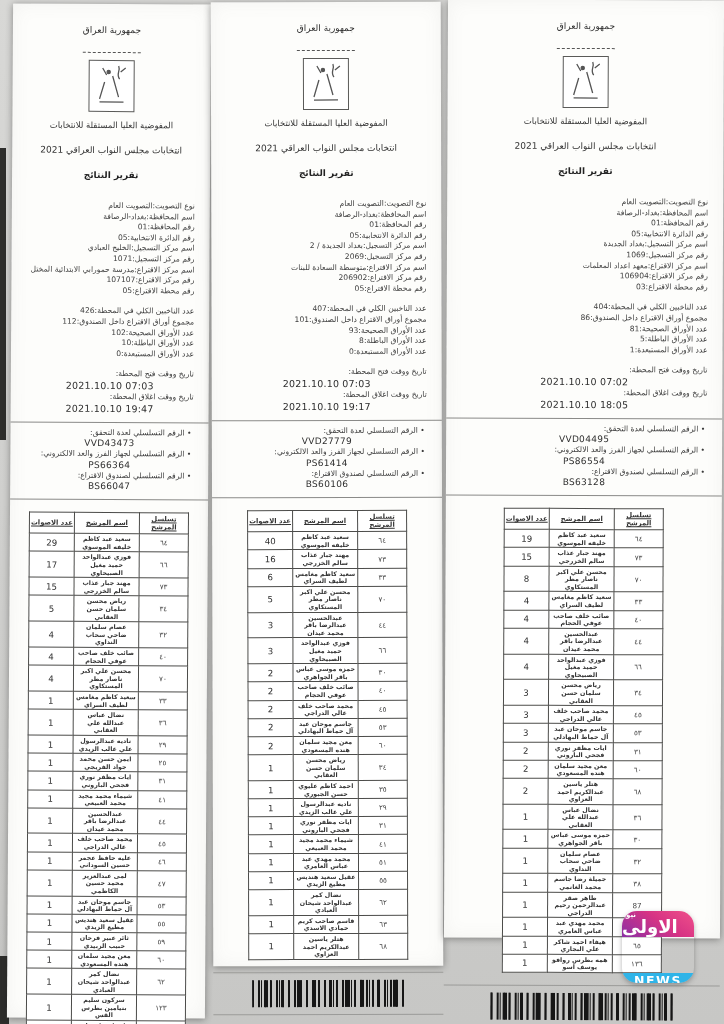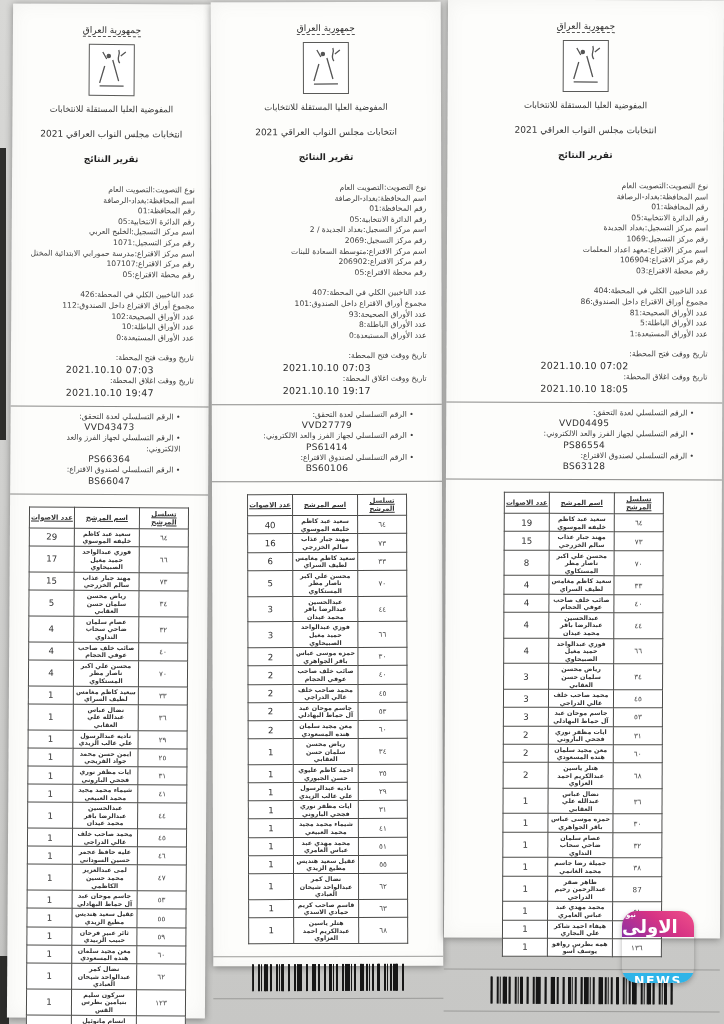--- a/index.html
+++ b/index.html
@@ -10,35 +10,35 @@
   .edge1{left:0;top:148px;width:6px;height:292px;}
   .edge2{left:0;top:956px;width:9px;height:68px;}
 
   .strip{position:absolute;background:#fdfdfb;color:#3b3b3b;direction:rtl;
          box-shadow:0 1px 7px rgba(30,30,30,.45), inset 0 0 18px rgba(120,120,120,.08);}
   .strip-left {left:10px; top:4px; width:198px;height:1014px;transform:rotate(.35deg);}
   .strip-mid  {left:212px;top:2px; width:230px;height:964px; transform:rotate(-.15deg);}
   .strip-right{left:446px;top:0;   width:276px;height:938px; transform:rotate(.25deg);}
 
   .hdr{text-align:center;padding-top:14px;}
-  .country{display:inline-block;font-size:9px;color:#2f2f2f;border-bottom:1px dashed #555;padding-bottom:1px;}
+  .country{display:inline-block;font-size:9px;color:#2f2f2f;border-bottom:1px dashed #555;padding-bottom:17px;}
   .emblem{width:44px;height:50px;border:1px solid #5a5a58;margin:7px auto 0;background:#fff;}
   .commission{font-size:8.5px;margin-top:8px;color:#333;}
   .election{font-size:9px;margin-top:15px;color:#333;}
   .report-title{font-size:9px;font-weight:bold;margin-top:15px;color:#222;}
 
   .lines{padding:0 15px;text-align:right;font-size:7.6px;line-height:10.6px;color:#3d3d3d;}
   .info{margin-top:21px;}
   .stats{margin-top:10px;}
   .dates{margin-top:10px;padding:0 15px;}
   .dates .lbl{text-align:right;font-size:7.6px;line-height:10.6px;}
   .dates .val{direction:ltr;text-align:center;font-size:9.5px;line-height:12px;color:#2e2e2e;letter-spacing:.2px;}
 
   .rule{border-top:1px solid #8a8a88;margin:7px 0 5px;}
-  .serials{padding:0 28px;}
+  .serials{padding:0 17px;}
   .serials .s-label{text-align:right;font-size:7.6px;line-height:10.6px;}
   .serials .s-value{direction:ltr;text-align:center;font-size:9px;line-height:11px;color:#2e2e2e;letter-spacing:.3px;}
 
   table.res{border-collapse:collapse;margin:12px auto 0;background:#fff;}
   table.res th,table.res td{border:1px solid #4c4c4a;padding:1px 2px;}
   table.res th{font-size:6.8px;font-weight:bold;text-decoration:underline;color:#333;padding:2px 1px;}
   td.c-serial{width:44px;text-align:center;font-size:7.2px;color:#444;}
   td.c-name{width:60px;text-align:center;font-size:6.3px;line-height:7.6px;font-weight:bold;color:#333;padding:2px 3px;}
   td.c-votes{width:40px;text-align:center;font-size:8.6px;color:#2e2e2e;}
   table.res tr{height:17px;}
@@ -79,21 +79,21 @@
       </div>
       <div class="commission">المفوضية العليا المستقلة للانتخابات</div>
       <div class="election">انتخابات مجلس النواب العراقي 2021</div>
       <div class="report-title">تقرير النتائج</div>
     </div>
     <div class="lines info">
         <div>نوع التصويت:التصويت العام</div>
         <div>اسم المحافظة:بغداد-الرصافة</div>
         <div>رقم المحافظة:01</div>
         <div>رقم الدائرة الانتخابية:05</div>
-        <div>اسم مركز التسجيل:الخليج العربي</div>
+        <div>اسم مركز التسجيل:الخليج العبادي</div>
         <div>رقم مركز التسجيل:1071</div>
         <div>اسم مركز الاقتراع:مدرسة حمورابي الابتدائية المختل</div>
         <div>رقم مركز الاقتراع:107107</div>
         <div>رقم محطة الاقتراع:05</div>
       </div>
     <div class="lines stats">
         <div>عدد الناخبين الكلي في المحطة:426</div>
         <div>مجموع أوراق الاقتراع داخل الصندوق:112</div>
         <div>عدد الأوراق الصحيحة:102</div>
         <div>عدد الأوراق الباطلة:10</div>

